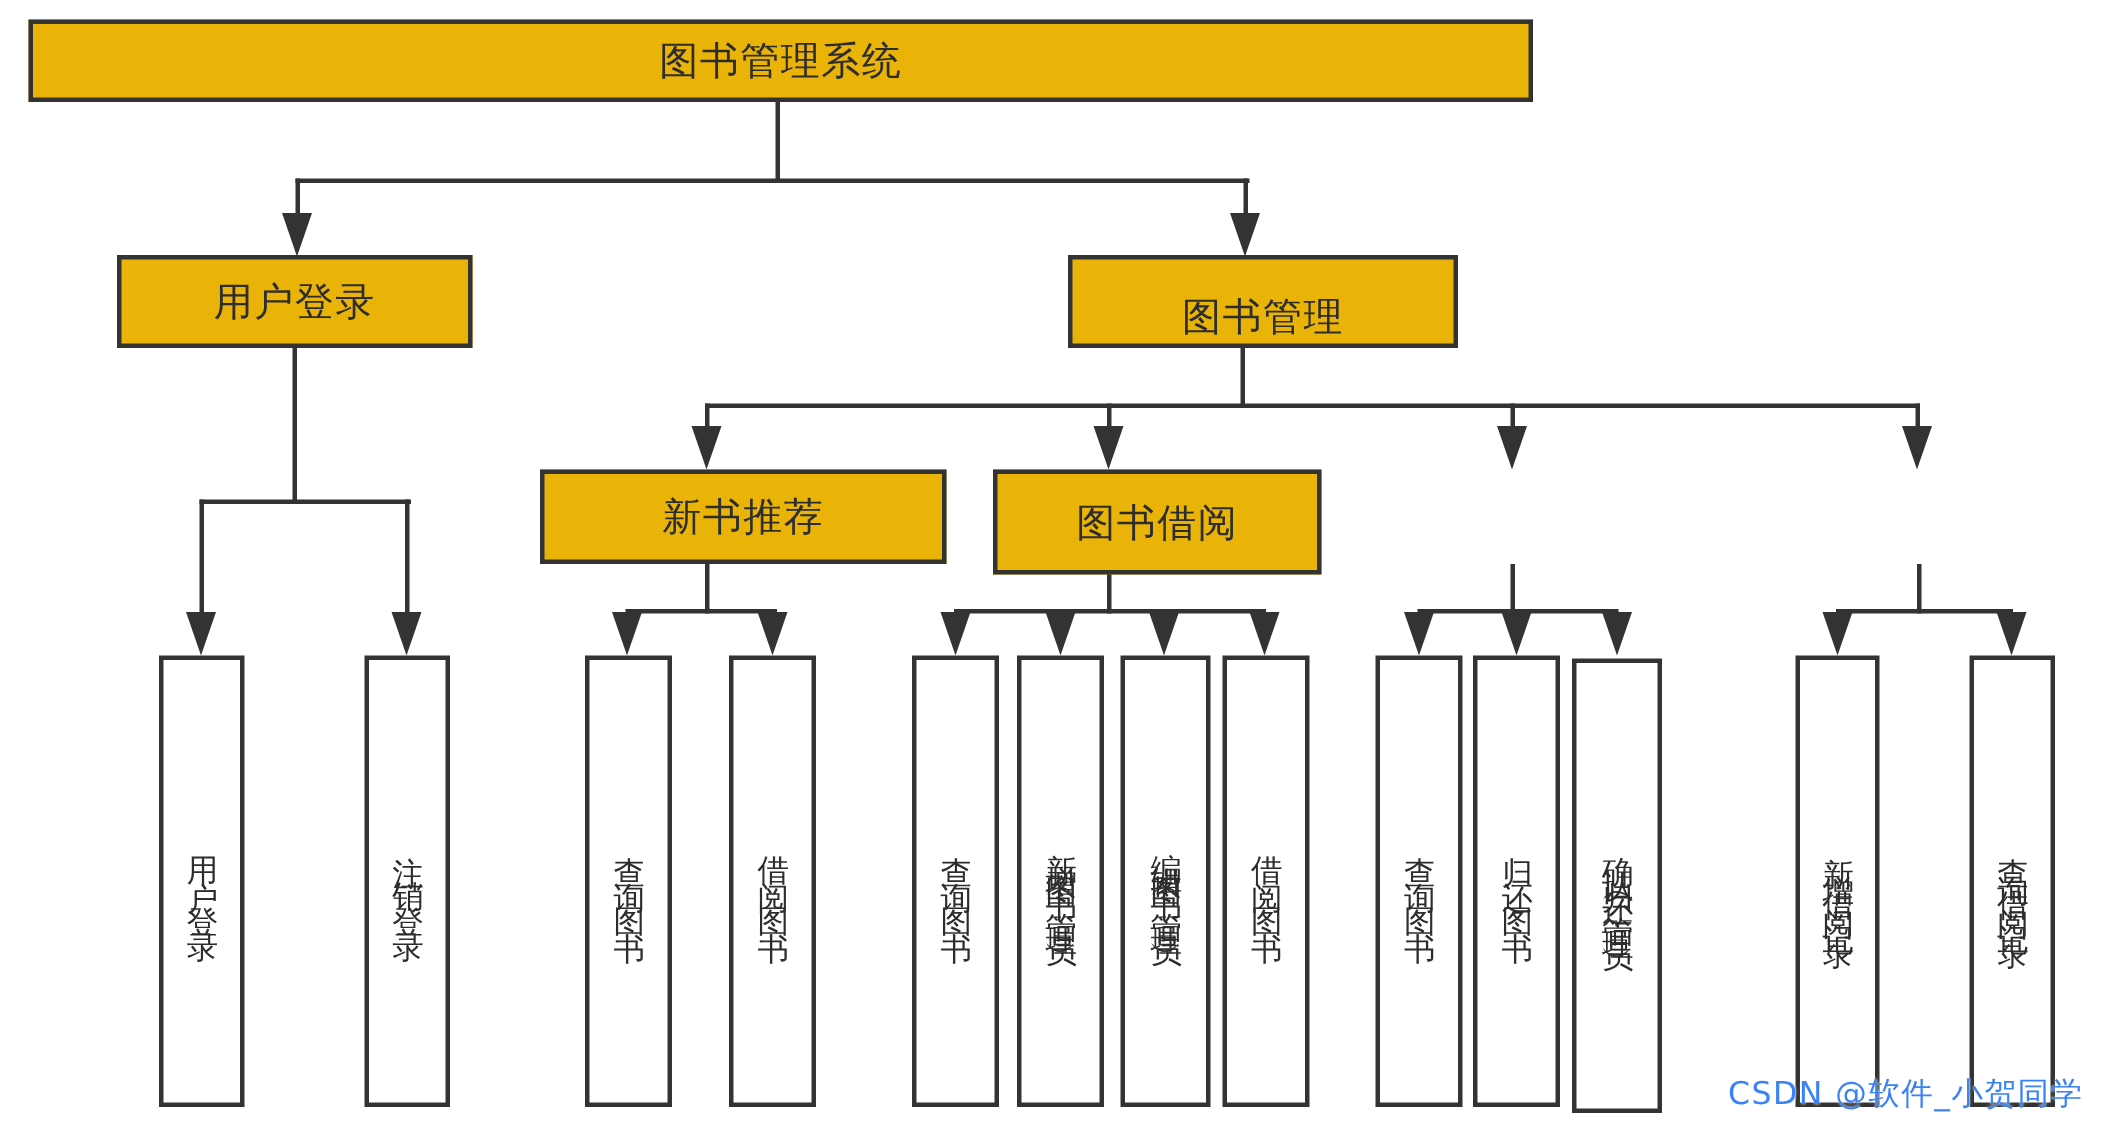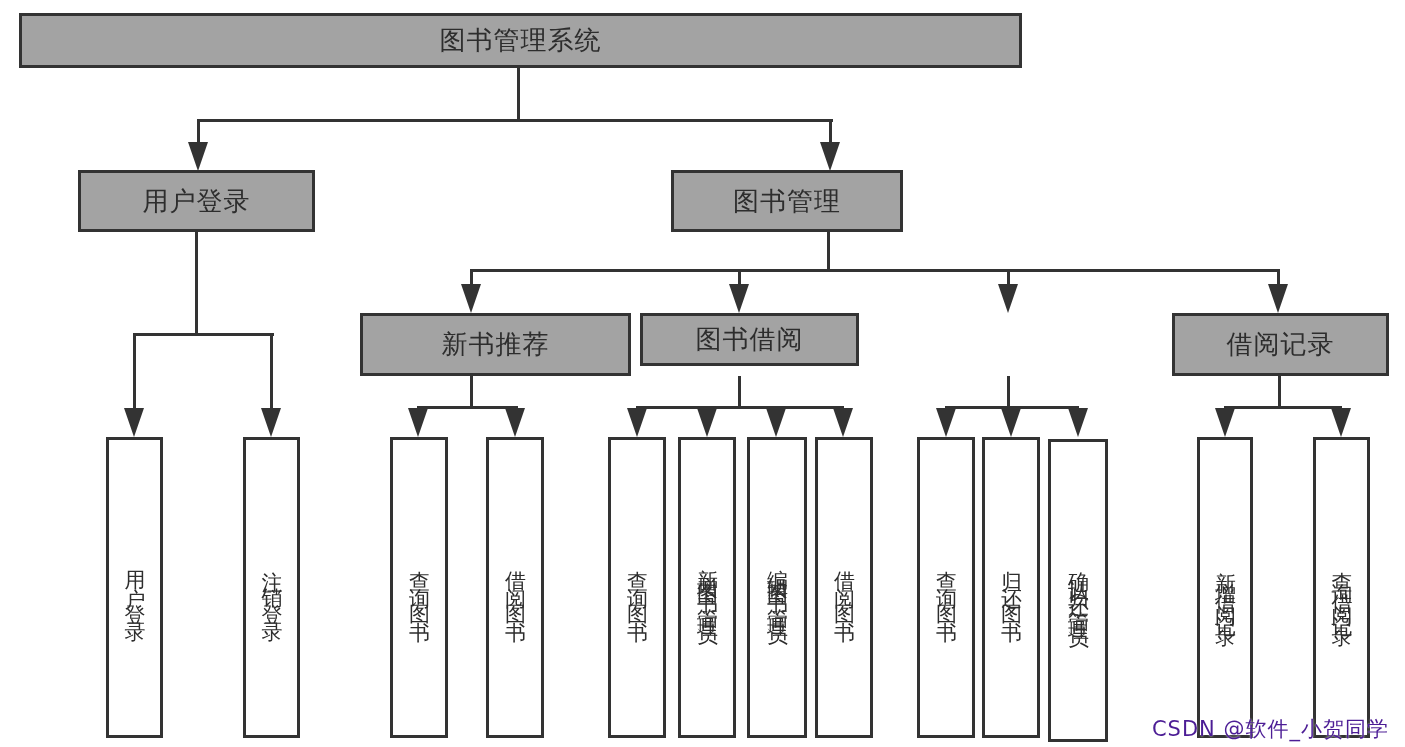--- a/index.html
+++ b/index.html
@@ -9,21 +9,21 @@
     width: 1405px;
     height: 747px;
     background: #ffffff;
     font-family: "DejaVu Sans", "Liberation Sans", sans-serif;
     color: #2d2d2d;
     overflow: hidden;
   }
   .box {
     position: absolute;
     border: 3px solid #333333;
-    background: #a3a3a3;
+    background: #eab308;
     display: flex;
     align-items: center;
     justify-content: center;
     font-size: 26px;
     letter-spacing: 1px;
     z-index: 2;
   }
   .leaf {
     position: absolute;
     border: 3px solid #333333;
@@ -55,21 +55,21 @@
     border-left: 10px solid transparent;
     border-right: 10px solid transparent;
     border-top: 29px solid #333333;
     z-index: 1;
   }
   .watermark {
     position: absolute;
     right: 16px;
     bottom: 4px;
     font-size: 21px;
-    color: #4c1d95;
+    color: #3b82f6;
     letter-spacing: 1px;
     z-index: 5;
     text-shadow: 0 0 2px #ffffff;
   }
 </style>
 </head>
 <body>
 
 <div class="stage">
 
@@ -80,21 +80,21 @@
   <div class="vline" style="left:517px; top:67px; height:55px;"></div>
   <div class="hline" style="left:197px; top:119px; width:636px;"></div>
   <div class="vline" style="left:197px; top:119px; height:30px;"></div>
   <div class="arrow" style="left:188px; top:142px;"></div>
   <div class="vline" style="left:829px; top:119px; height:30px;"></div>
   <div class="arrow" style="left:820px; top:142px;"></div>
 
   <div class="box" style="left:78px; top:170px; width:237px; height:62px;">
     <span>用户登录</span>
   </div>
-  <div class="box" style="left:671px; top:170px; width:232px; height:62px;">
+  <div class="box" style="left:712px; top:170px; width:260px; height:62px;align-items:flex-end;">
     <span>图书管理</span>
   </div>
 
   <div class="vline" style="left:195px; top:232px; height:104px;"></div>
   <div class="hline" style="left:133px; top:333px; width:141px;"></div>
   <div class="vline" style="left:133px; top:333px; height:80px;"></div>
   <div class="arrow" style="left:124px; top:408px;"></div>
   <div class="vline" style="left:270px; top:333px; height:80px;"></div>
   <div class="arrow" style="left:261px; top:408px;"></div>
 
@@ -105,25 +105,22 @@
   <div class="vline" style="left:738px; top:269px; height:20px;"></div>
   <div class="arrow" style="left:729px; top:284px;"></div>
   <div class="vline" style="left:1007px; top:269px; height:20px;"></div>
   <div class="arrow" style="left:998px; top:284px;"></div>
   <div class="vline" style="left:1277px; top:269px; height:20px;"></div>
   <div class="arrow" style="left:1268px; top:284px;"></div>
 
   <div class="box" style="left:360px; top:313px; width:271px; height:63px;">
     <span>新书推荐</span>
   </div>
-  <div class="box" style="left:640px; top:313px; width:219px; height:53px;">
+  <div class="box" style="left:662px; top:313px; width:219px; height:70px;">
     <span>图书借阅</span>
-  </div>
-  <div class="box" style="left:1172px; top:313px; width:217px; height:63px;">
-    <span>借阅记录</span>
   </div>
 
   <div class="vline" style="left:470px; top:376px; height:33px;"></div>
   <div class="hline" style="left:417px; top:406px; width:101px;"></div>
   <div class="arrow" style="left:408px; top:408px;"></div>
   <div class="arrow" style="left:505px; top:408px;"></div>
 
   <div class="vline" style="left:738px; top:376px; height:33px;"></div>
   <div class="hline" style="left:636px; top:406px; width:208px;"></div>
   <div class="arrow" style="left:627px; top:408px;"></div>

